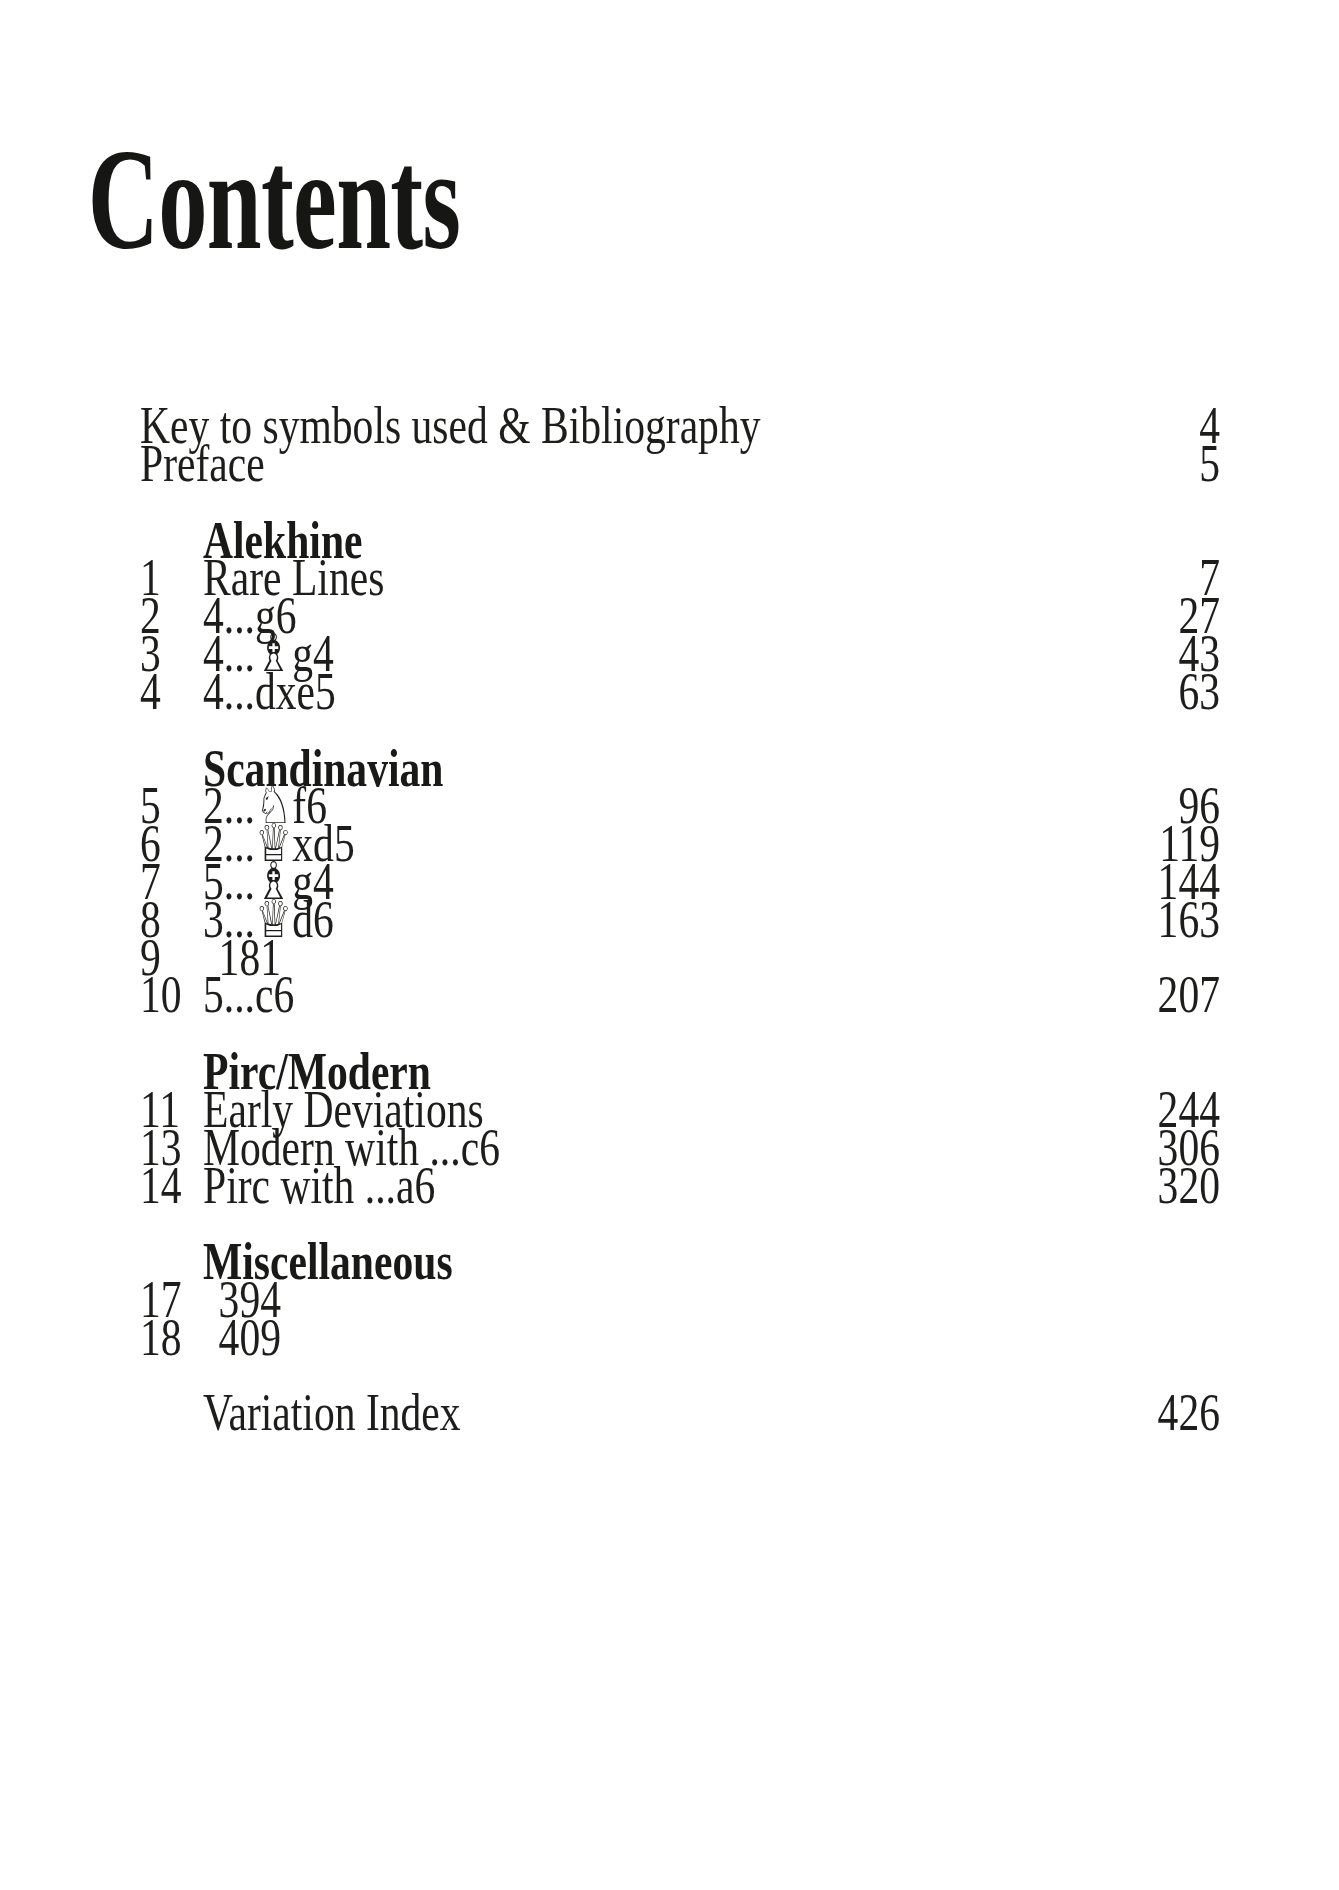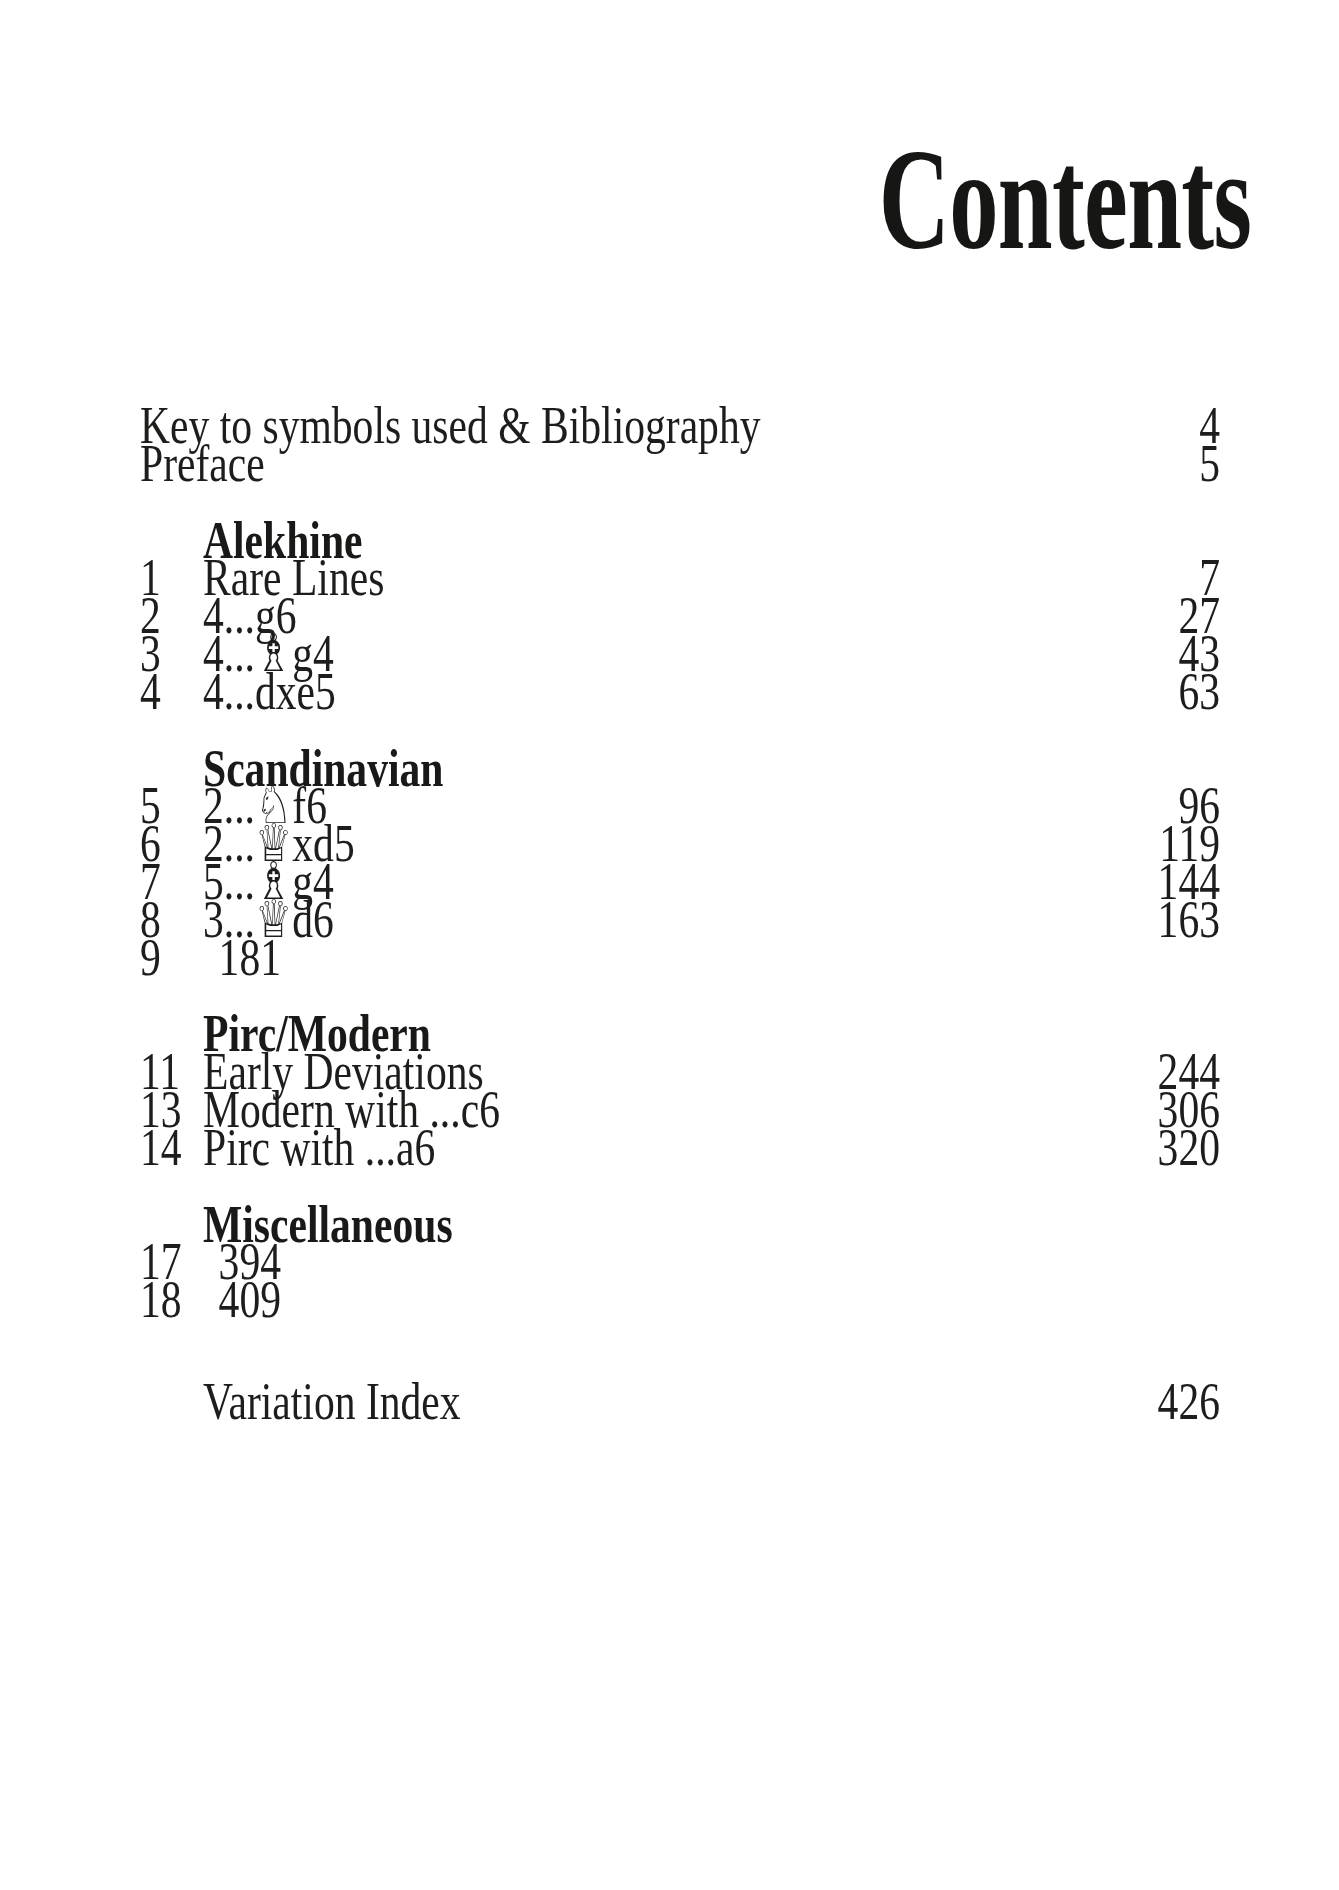--- a/index.html
+++ b/index.html
@@ -6,21 +6,21 @@
   body {
     width: 1339px;
     height: 1890px;
     background: #ffffff;
     font-family: "Liberation Serif", "DejaVu Sans", serif;
     color: #1d1d1b;
     overflow: hidden;
   }
   .title-wrap {
     padding-top: 127px;
-    text-align: right;
+    text-align: left;
     height: 145px;
   }
   h1.book-title {
     margin: 0;
     display: inline-block;
     font-size: 145px;
     line-height: 1;
     font-weight: 700;
     color: #161614;
     letter-spacing: -1px;
@@ -43,21 +43,21 @@
   
   .ct {
     display: inline-block;
     transform: scaleX(0.8);
     transform-origin: 0 50%;
     white-space: nowrap;
   }
   .page-cell .ct { transform-origin: 100% 50%; }
   .section { margin-top: 39px; }
   .header-row { font-weight: 700; color: #191917; }
-  .back-matter { margin-top: 64px; }
+  .back-matter { margin-top: 37px; }
 </style>
 </head>
 <body>
 
 <div class="title-wrap">
   <h1 class="book-title">Contents</h1>
 </div>
 
 <div class="toc">
   <div id="front">
@@ -119,20 +119,25 @@
         </div>
         <div class="row">
           <div class="num-cell"><span class="ct">8</span></div>
           <div class="title-cell"><span class="ct">3...♕d6</span></div>
           <div class="page-cell"><span class="ct">163</span></div>
         </div>
         <div class="row">
           <div class="num-cell"><span class="ct">9</span></div>
           <div class="page-cell"><span class="ct">181</span></div>
         </div>
+        <div class="row">
+          <div class="num-cell"><span class="ct">10</span></div>
+          <div class="title-cell"><span class="ct">5...c6</span></div>
+          <div class="page-cell"><span class="ct">207</span></div>
+        </div>
       </div>
       <div class="section">
         <div class="row header-row">
           <div class="num-cell"></div>
           <div class="title-cell"><span class="ct">Pirc/Modern</span></div>
         </div>
         <div class="row">
           <div class="num-cell"><span class="ct">11</span></div>
           <div class="title-cell"><span class="ct">Early Deviations</span></div>
           <div class="page-cell"><span class="ct">244</span></div>

